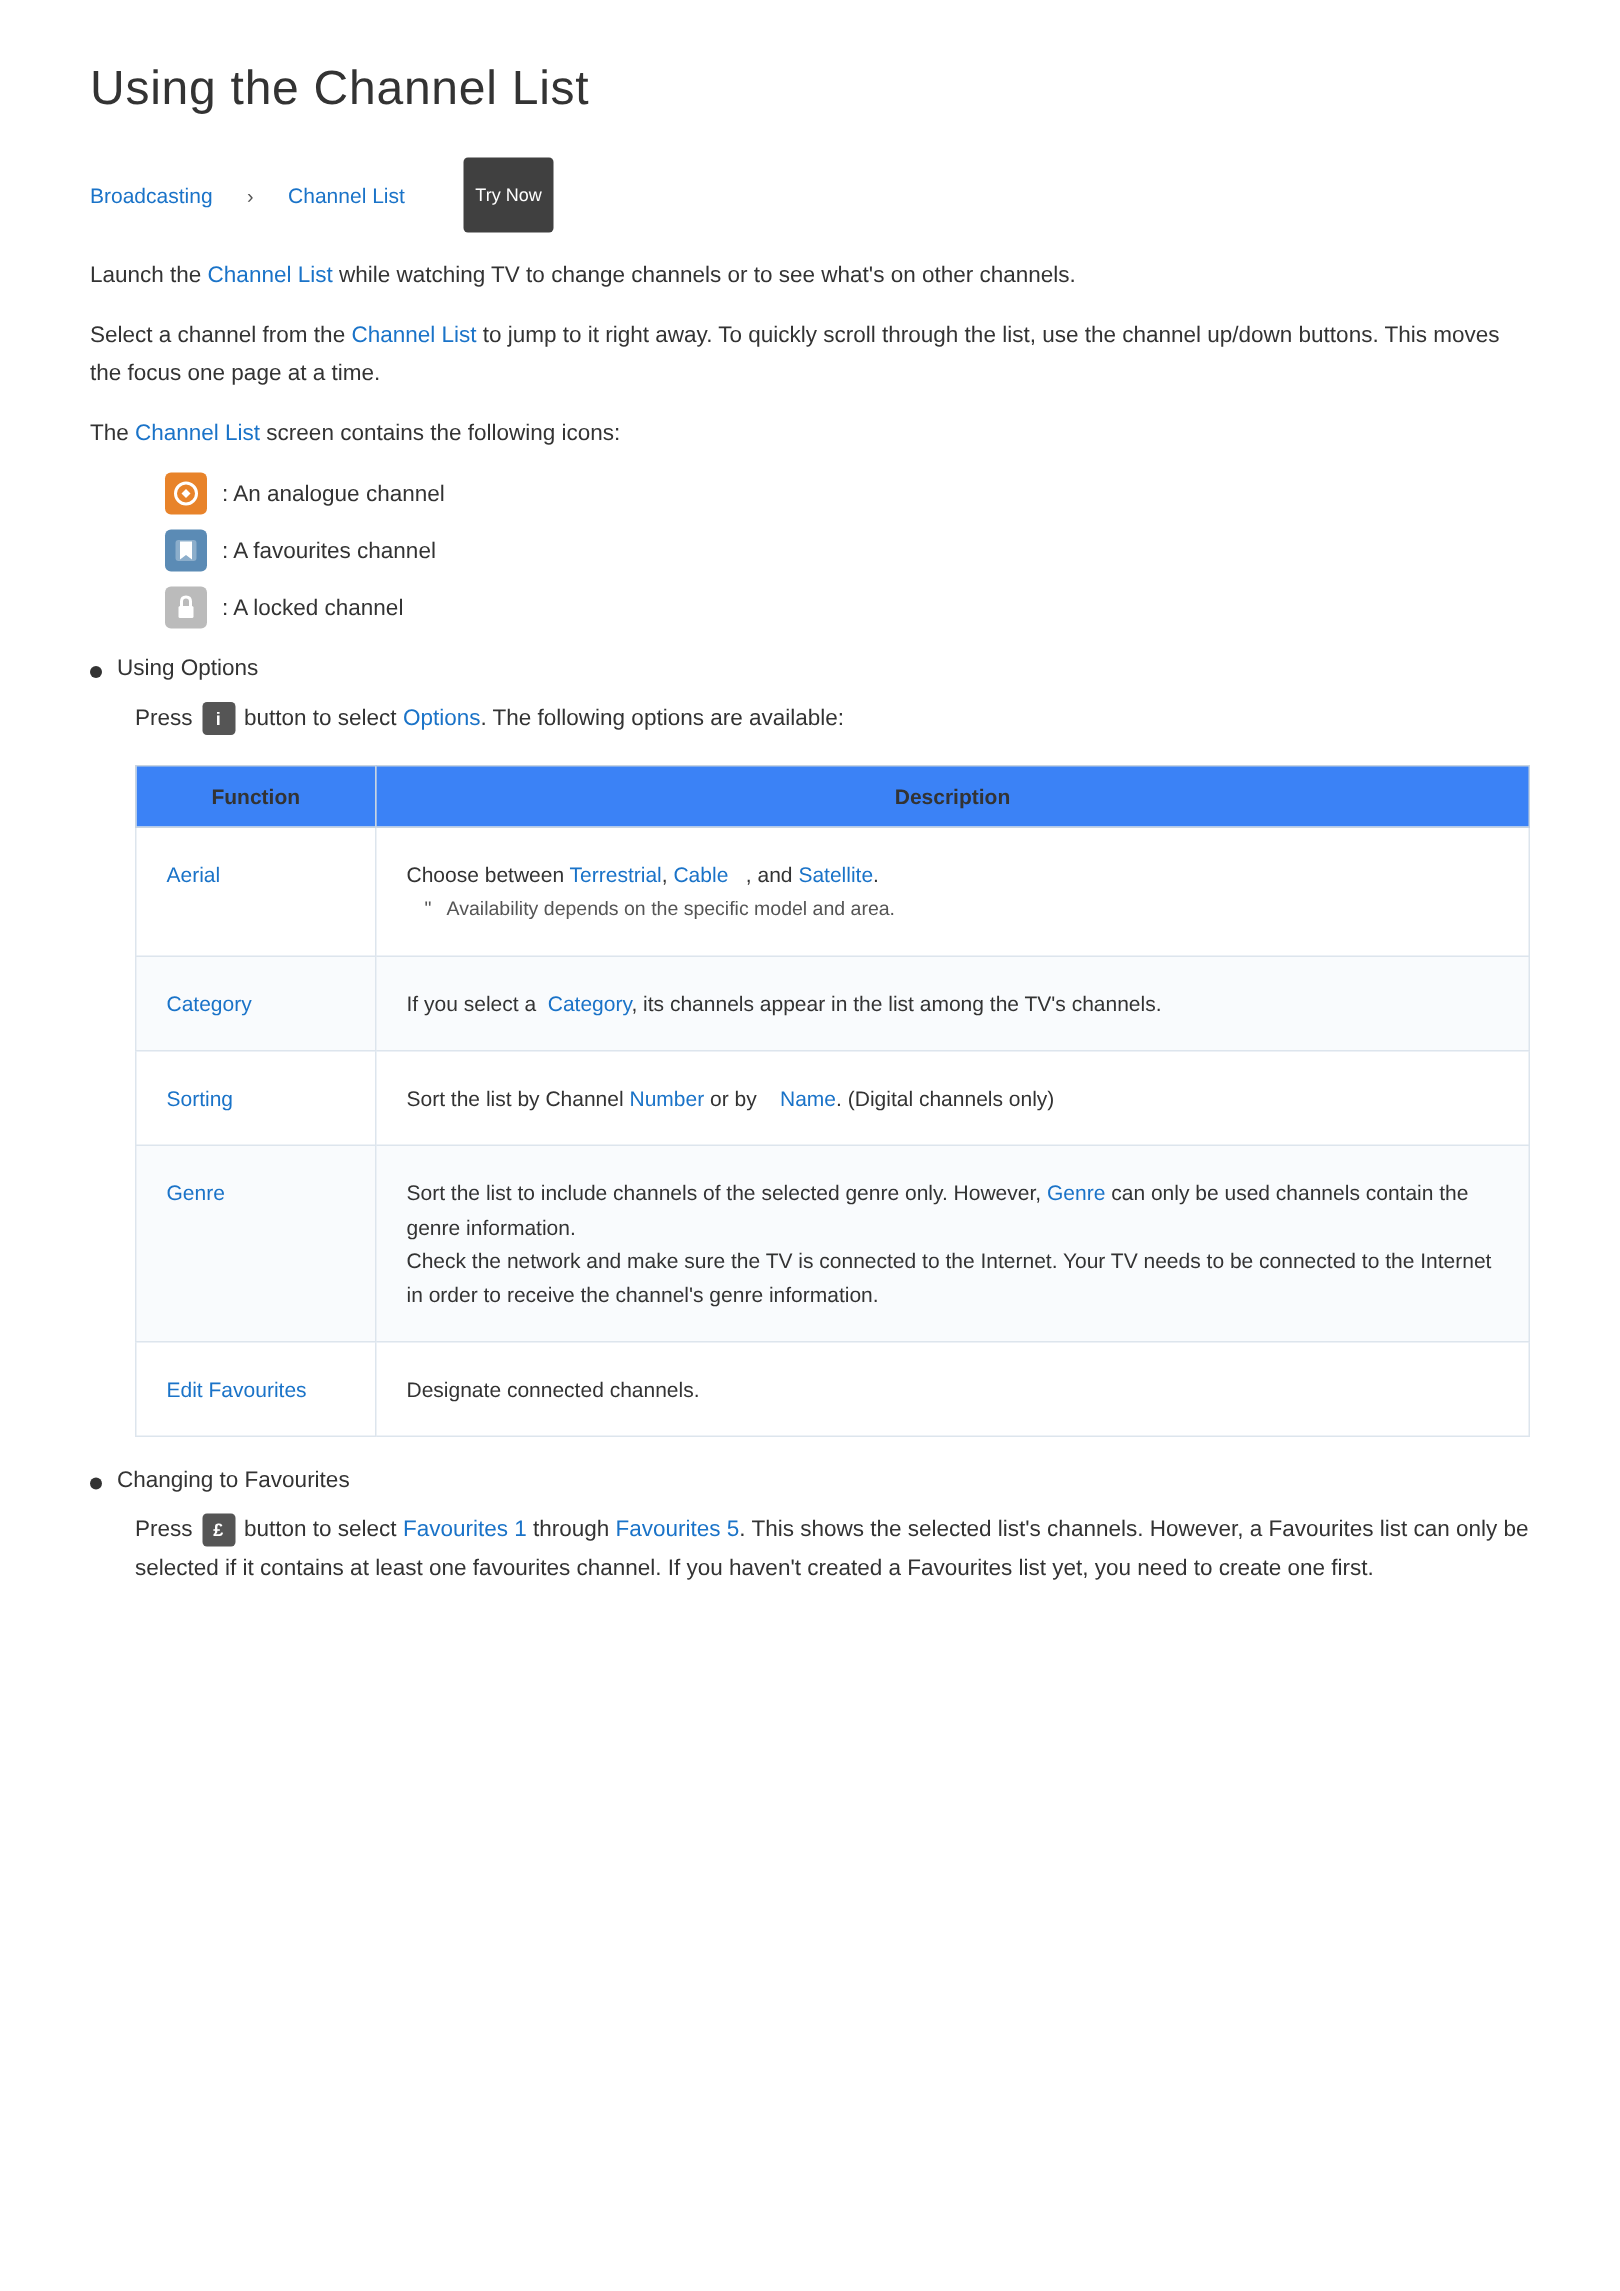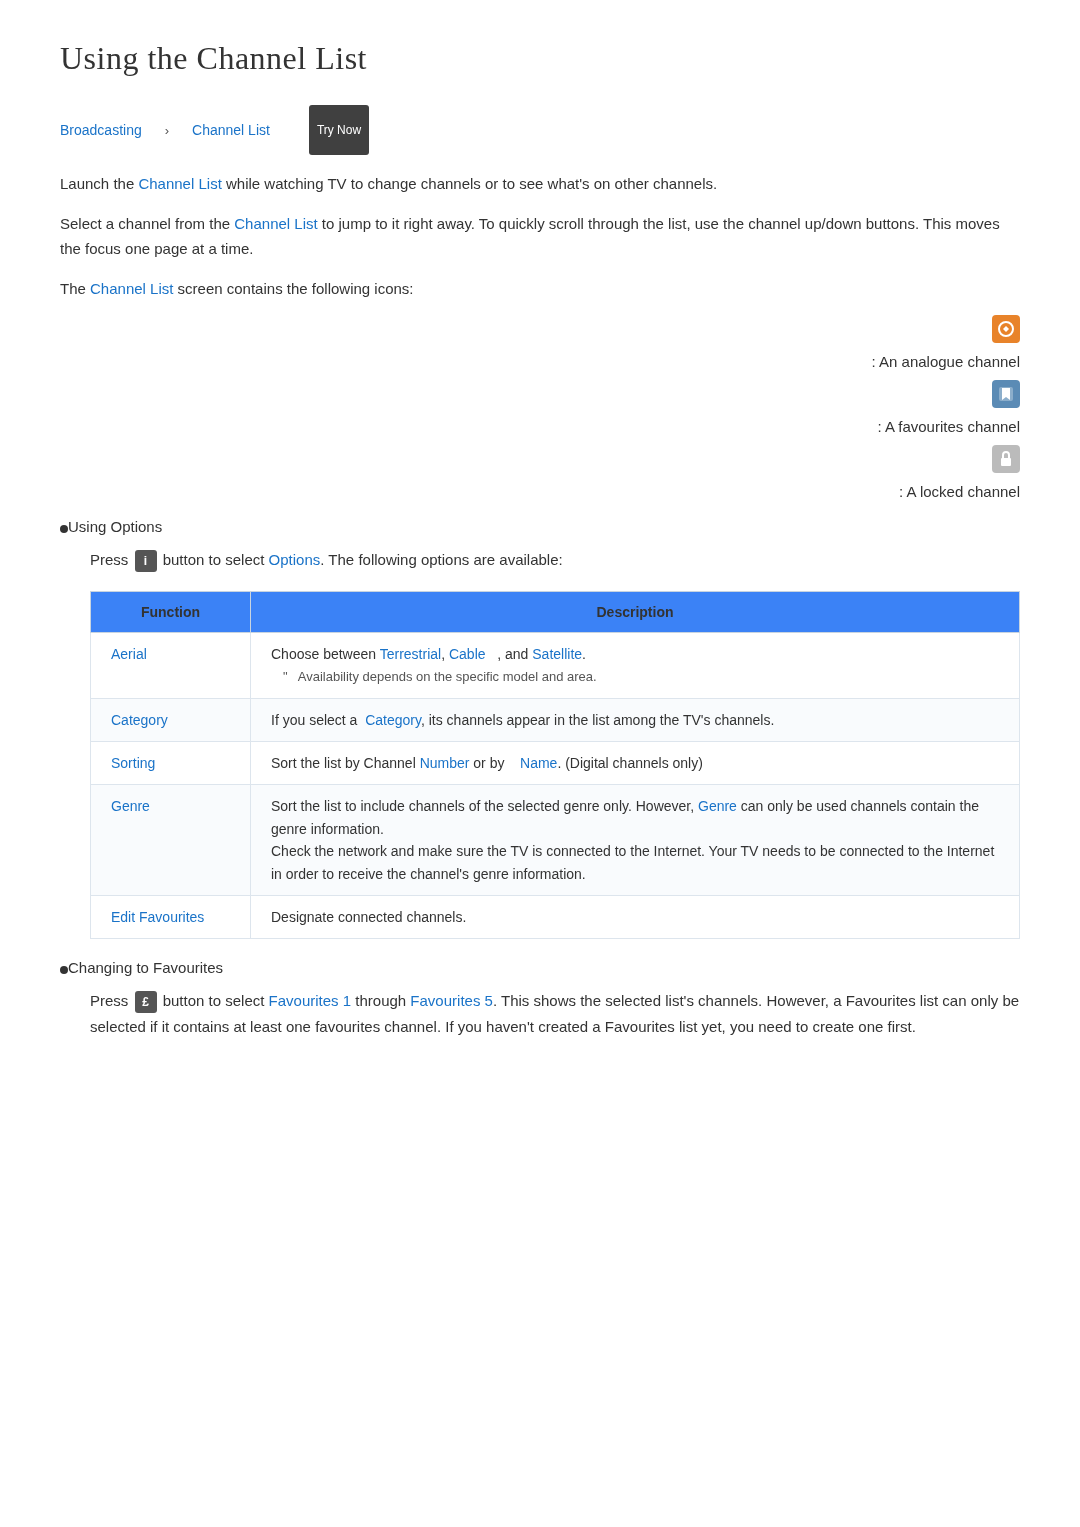--- a/index.html
+++ b/index.html
@@ -10,21 +10,20 @@
       background: #fff;
       padding: 40px 60px;
       max-width: 1080px;
     }
     h1 {
       font-size: 32px;
       font-weight: 400;
       color: #333;
       margin-bottom: 28px;
       letter-spacing: 0.5px;
-      font-family: Liberation Serif, serif;
     }
     .breadcrumb {
       display: flex;
       align-items: center;
       gap: 23px;
       margin-bottom: 16px;
       font-size: 14px;
     }
     .breadcrumb a {
       color: #1a73c8;
@@ -50,24 +49,23 @@
     }
     .link {
       color: #1a73c8;
       text-decoration: none;
     }
     .icons-section {
       margin: 10px 0 10px 50px;
     }
     .icon-row {
       display: flex;
-      align-items: flex-end;
+      align-items: center;
       gap: 10px;
       margin-bottom: 10px;
-      flex-direction: column;
     }
     .icon-box {
       width: 28px;
       height: 28px;
       display: flex;
       align-items: center;
       justify-content: center;
       border-radius: 4px;
       flex-shrink: 0;
     }
@@ -89,20 +87,21 @@
     .icon-label {
       font-size: 15px;
       color: #333;
     }
     .bullet-section {
       margin: 18px 0 8px 0;
     }
     .bullet-item {
       display: flex;
       align-items: flex-start;
+      gap: 10px;
       font-size: 15px;
       font-weight: 500;
       margin-bottom: 12px;
     }
     .bullet-dot {
       width: 8px;
       height: 8px;
       background: #333;
       border-radius: 50%;
       margin-top: 7px;
@@ -143,21 +142,21 @@
       color: #333;
       font-weight: 600;
       padding: 12px 20px;
       text-align: center;
       border: 1px solid #c8d4e0;
     }
     .func-table th:first-child {
       width: 160px;
     }
     .func-table td {
-      padding: 10px 20px;
+      padding: 20px 20px;
       border: 1px solid #dde5ed;
       vertical-align: top;
       line-height: 1.6;
     }
     .func-table td:first-child {
       color: #1a73c8;
       font-weight: 500;
       text-align: left;
       white-space: nowrap;
     }

